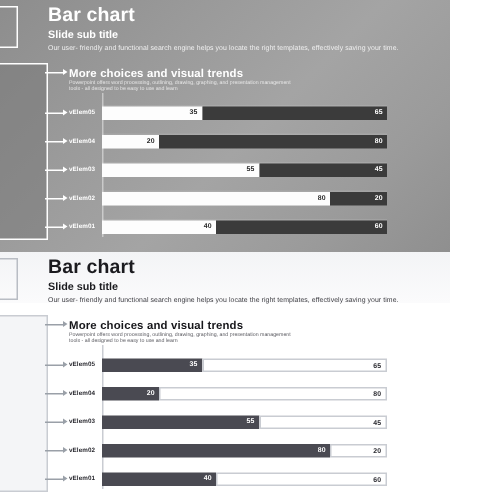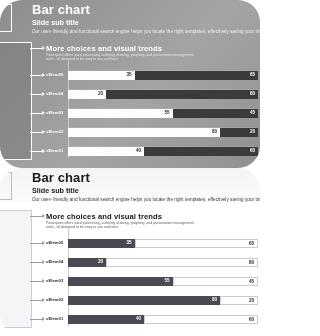--- a/index.html
+++ b/index.html
@@ -2,21 +2,21 @@
 <html><head>
 <meta charset="utf-8">
 <style>
   html,body{margin:0;padding:0;}
   body{
     width:300px;height:336px;overflow:hidden;
     background:#ffffff;
     font-family:"Liberation Sans","DejaVu Sans",sans-serif;
     -webkit-font-smoothing:antialiased;
   }
-  .slide{position:relative;width:260px;height:168px;overflow:hidden;border-radius:22px;}
+  .slide{position:relative;width:300px;height:168px;overflow:hidden;}
 
   
   .slide.dark{
     background:linear-gradient(135deg,#8d8d8d 0%,#9a9a9a 30%,#a4a4a4 55%,#9b9b9b 78%,#8f8f8f 100%);
   }
   .slide.dark .title{color:#ffffff;}
   .slide.dark .subtitle{color:#ffffff;}
   .slide.dark .lead{color:#f0f0f0;}
   .slide.dark .sec-title{color:#ffffff;}
   .slide.dark .sec-sub{color:#e6e6e6;}

